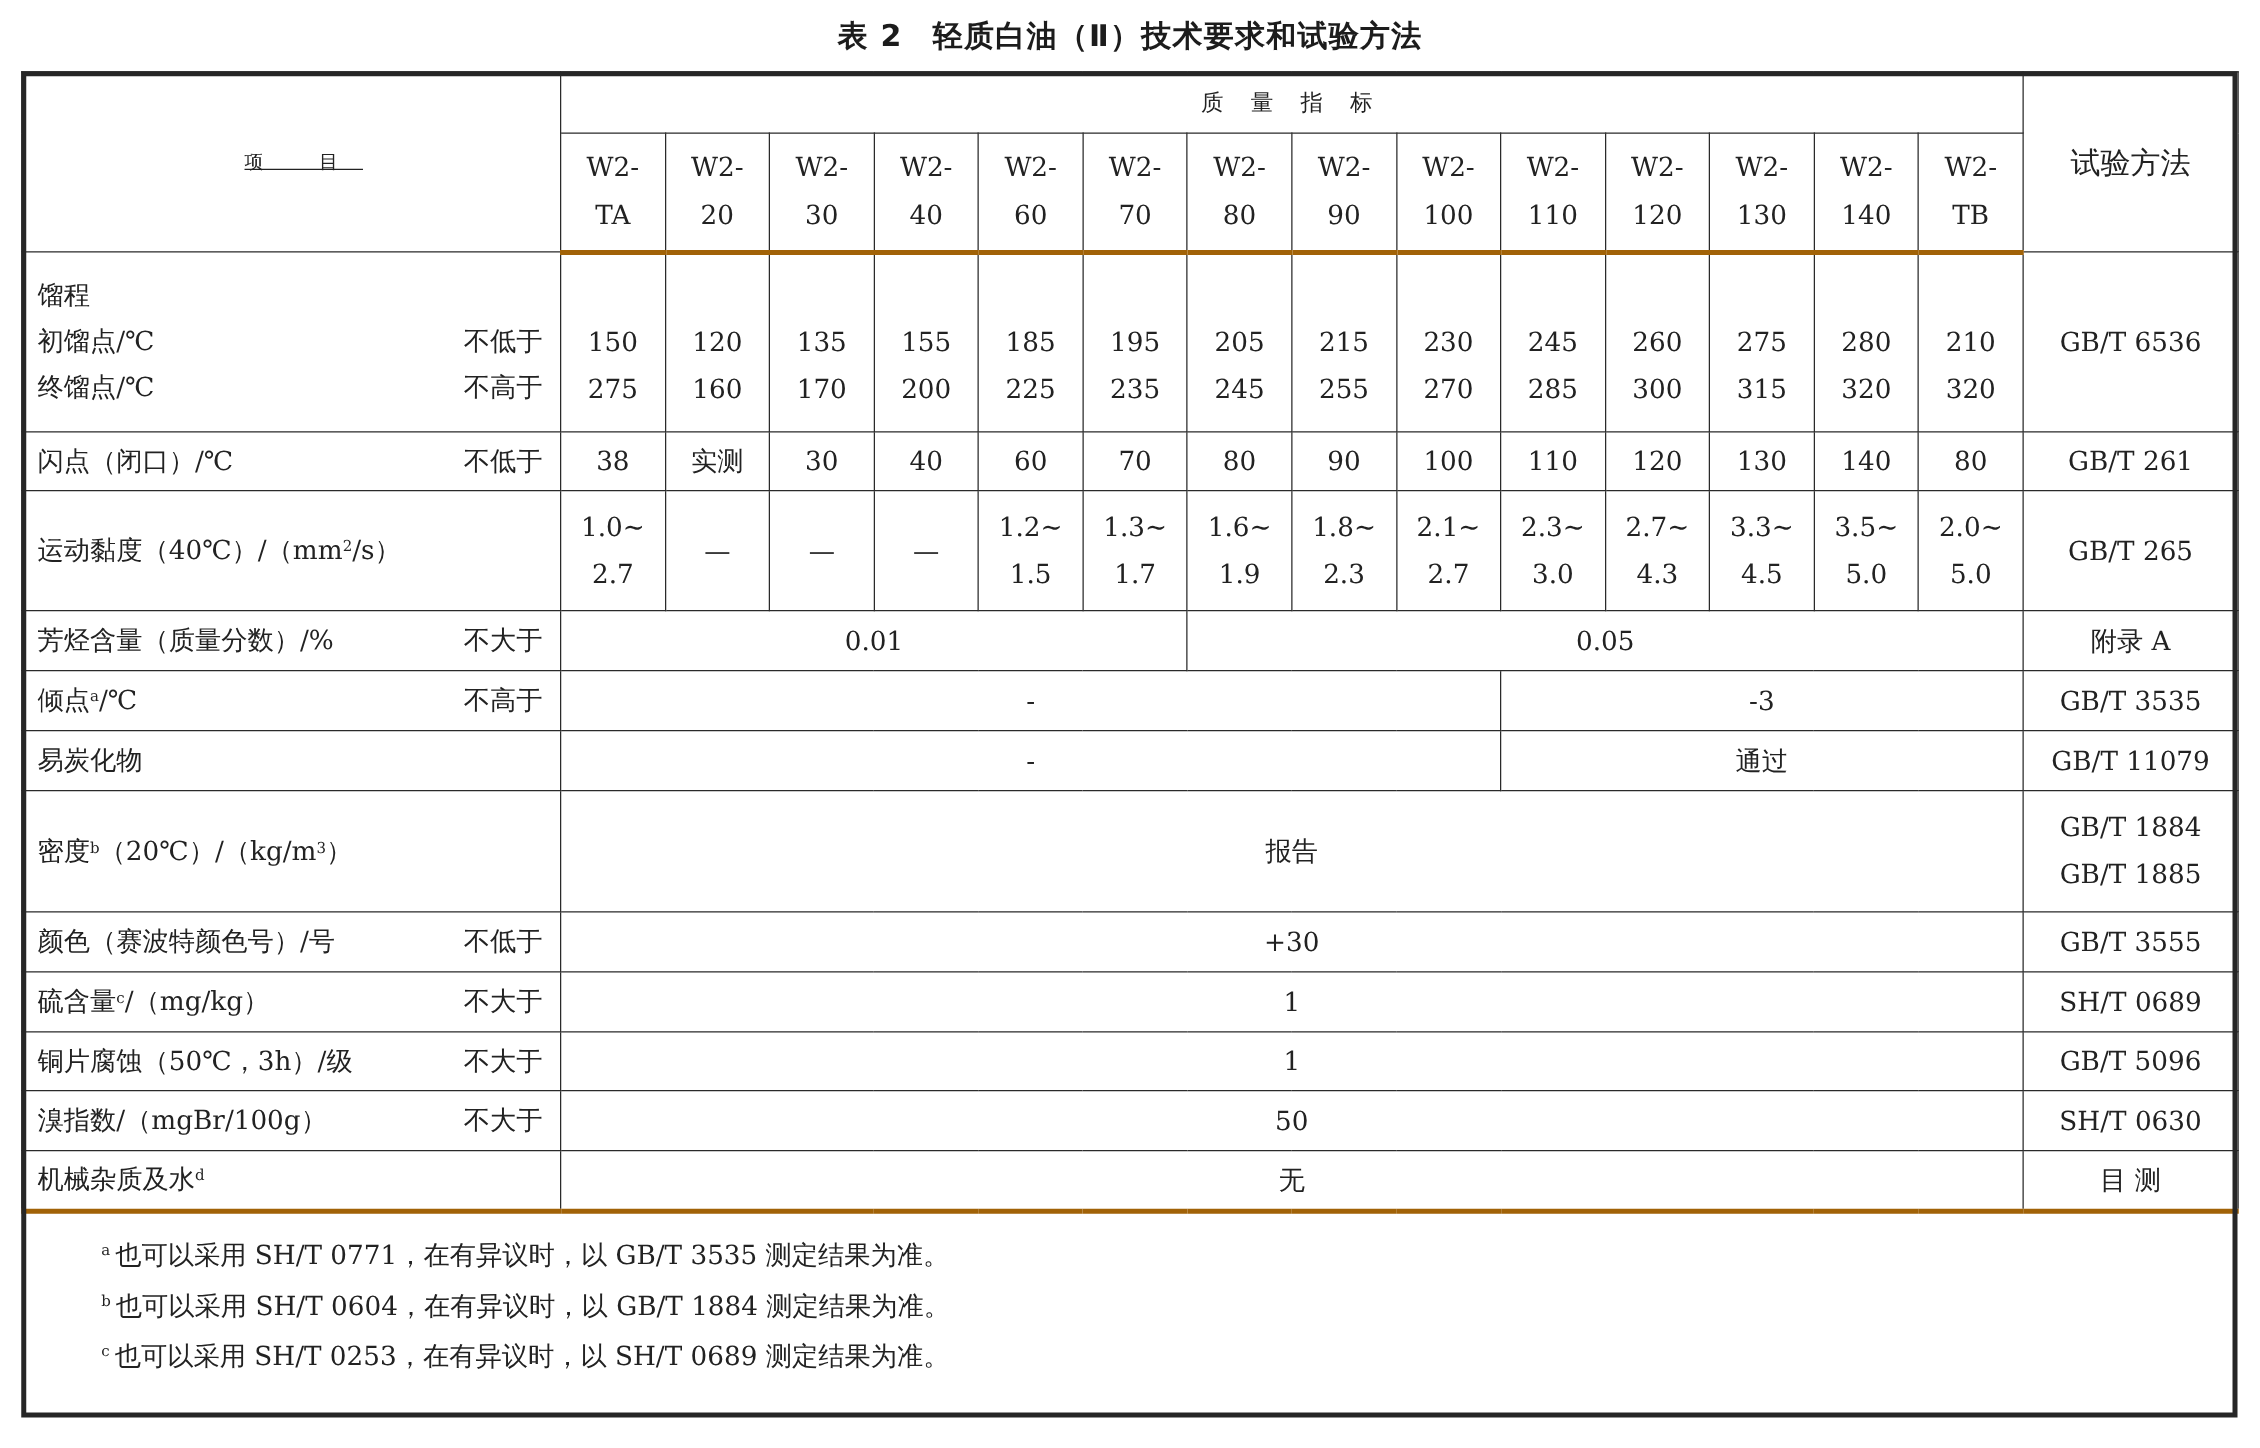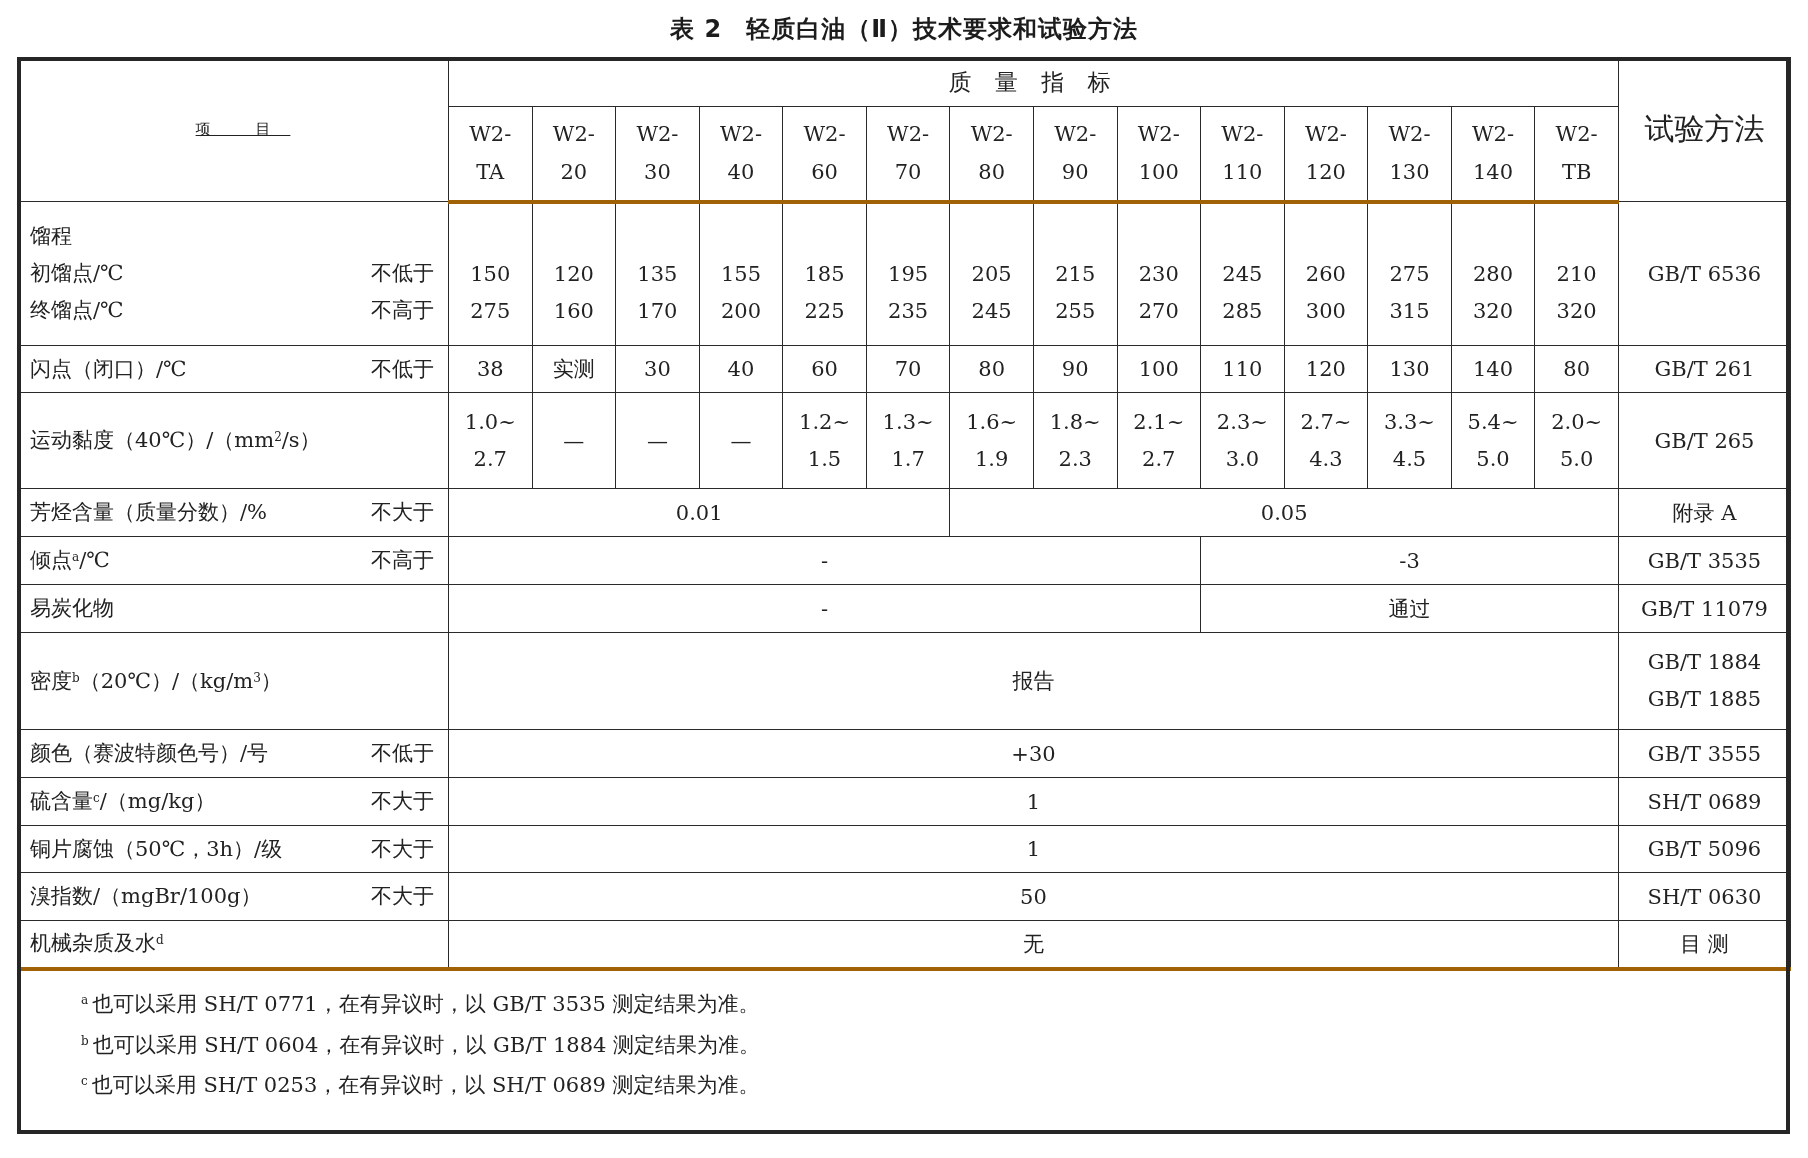--- a/index.html
+++ b/index.html
@@ -44,22 +44,22 @@
   table.spec td {
     border: 1.5px solid #2a2a2a;
     padding: 0;
     text-align: center;
     vertical-align: middle;
     box-sizing: border-box;
     white-space: nowrap;
   }
   table.spec tr.thick-bottom td { border-bottom: 4px solid #a16207; }
   .hdr-item { font-size: 15px; letter-spacing: 20px; padding-left: 20px !important; text-decoration: underline; }
-  .hdr-group { font-size: 23px; letter-spacing: 8px; }
-  .hdr-method { font-size: 30px; }
+  .hdr-group { font-size: 18px; letter-spacing: 8px; }
+  .hdr-method { font-size: 24px; }
   .grade { line-height: 38px; font-size: 21px; }
   .item {
     text-align: left !important;
     padding-left: 12px !important;
     padding-right: 14px !important;
     font-size: 21px;
     position: relative;
   }
   .item .lbl { float: left; }
   .item .lim { float: right; }
@@ -323,21 +323,21 @@
         </td>
     <td class="val">
           <div class="line">2.7~</div>
           <div class="line">4.3</div>
         </td>
     <td class="val">
           <div class="line">3.3~</div>
           <div class="line">4.5</div>
         </td>
     <td class="val">
-          <div class="line">5.4~</div>
+          <div class="line">3.5~</div>
           <div class="line">5.0</div>
         </td>
     <td class="val">
           <div class="line">2.0~</div>
           <div class="line">5.0</div>
         </td>
     <td>GB/T 265</td>
   </tr>
 
   <tr style="height:48px">

